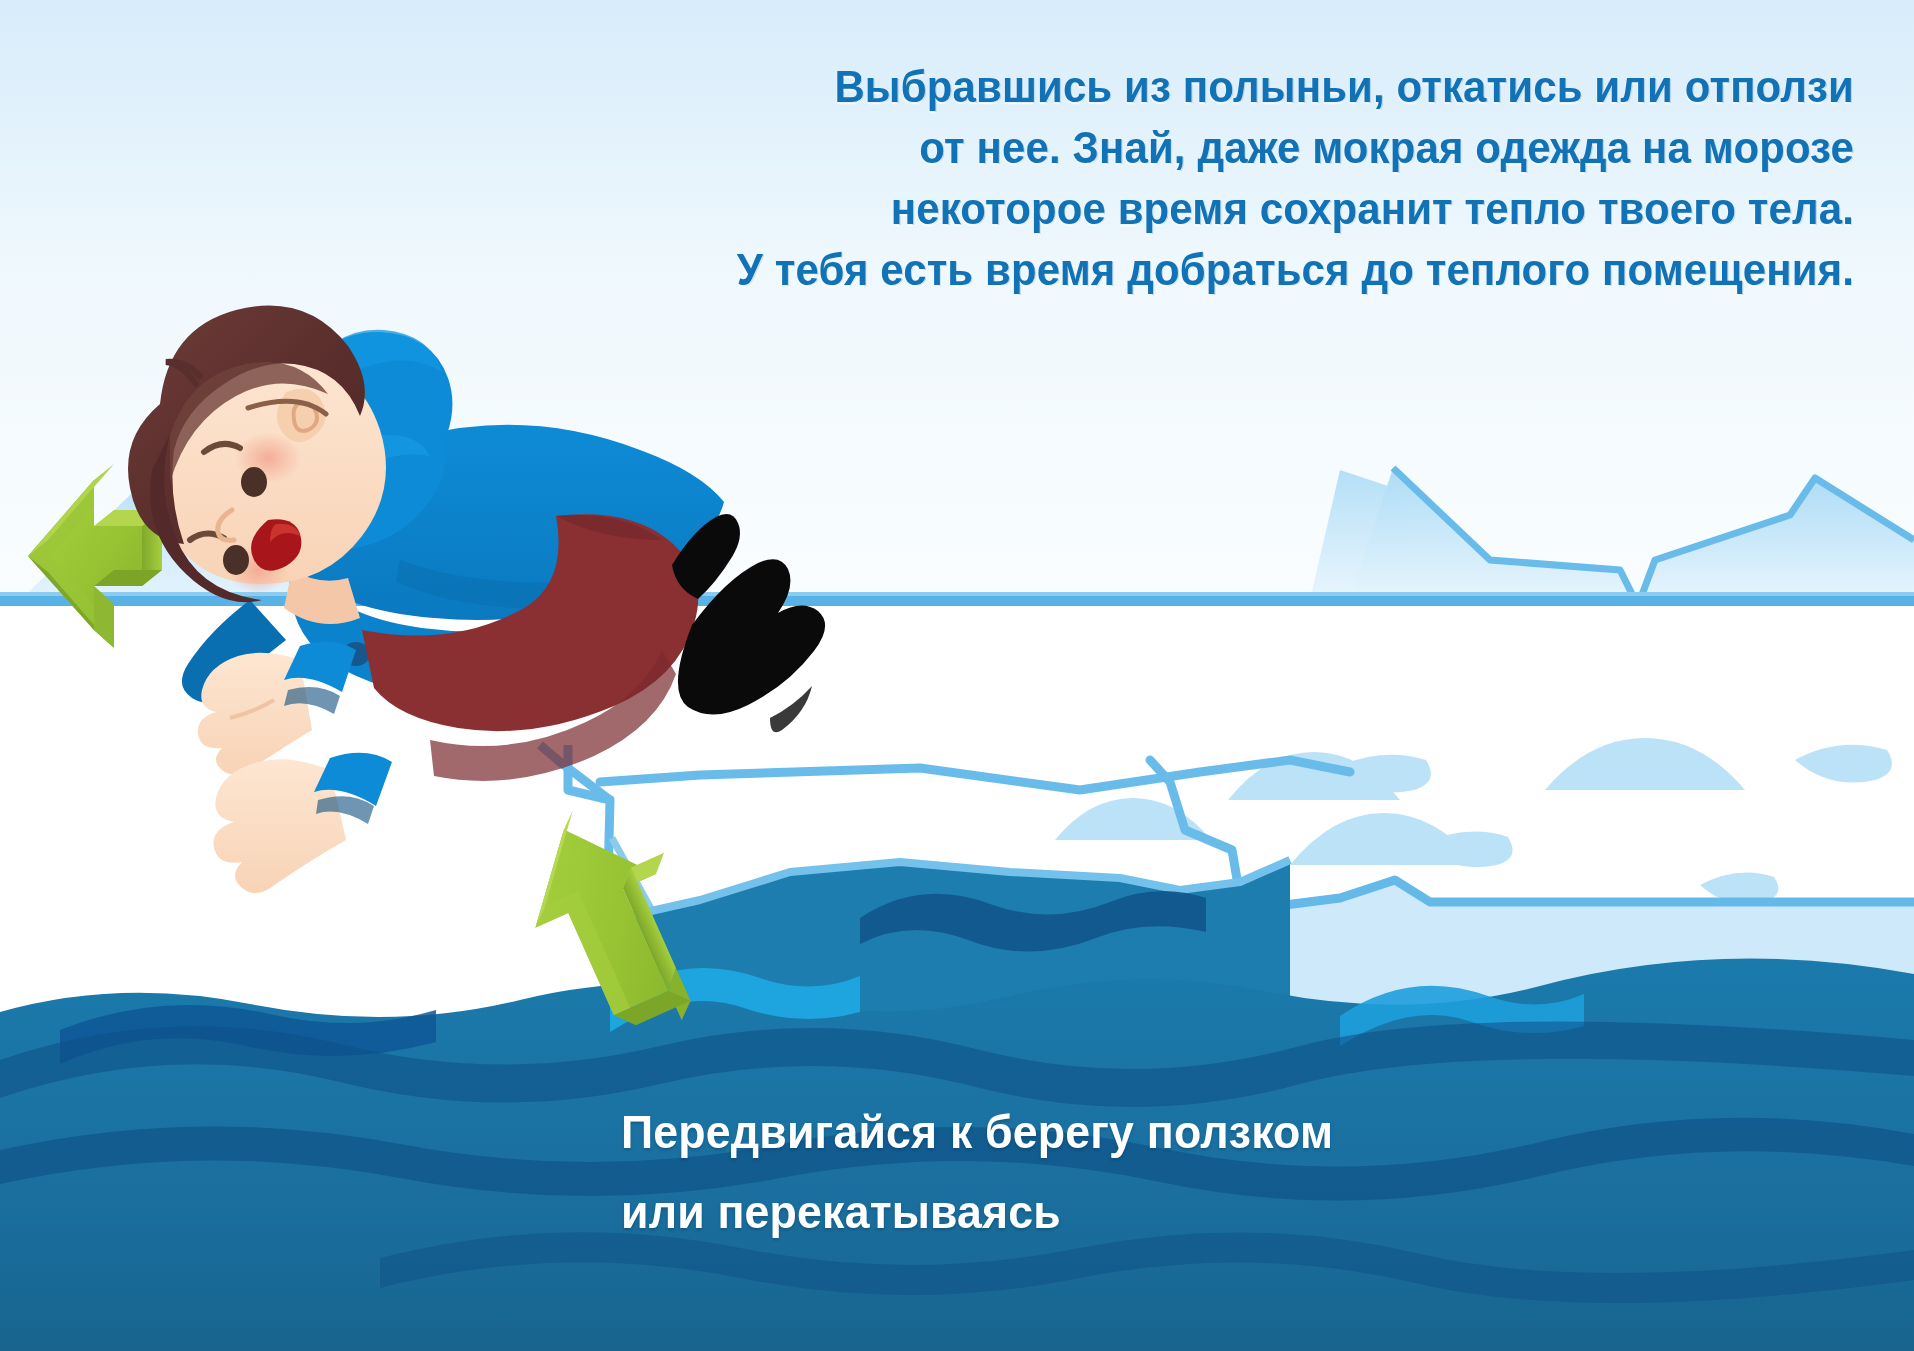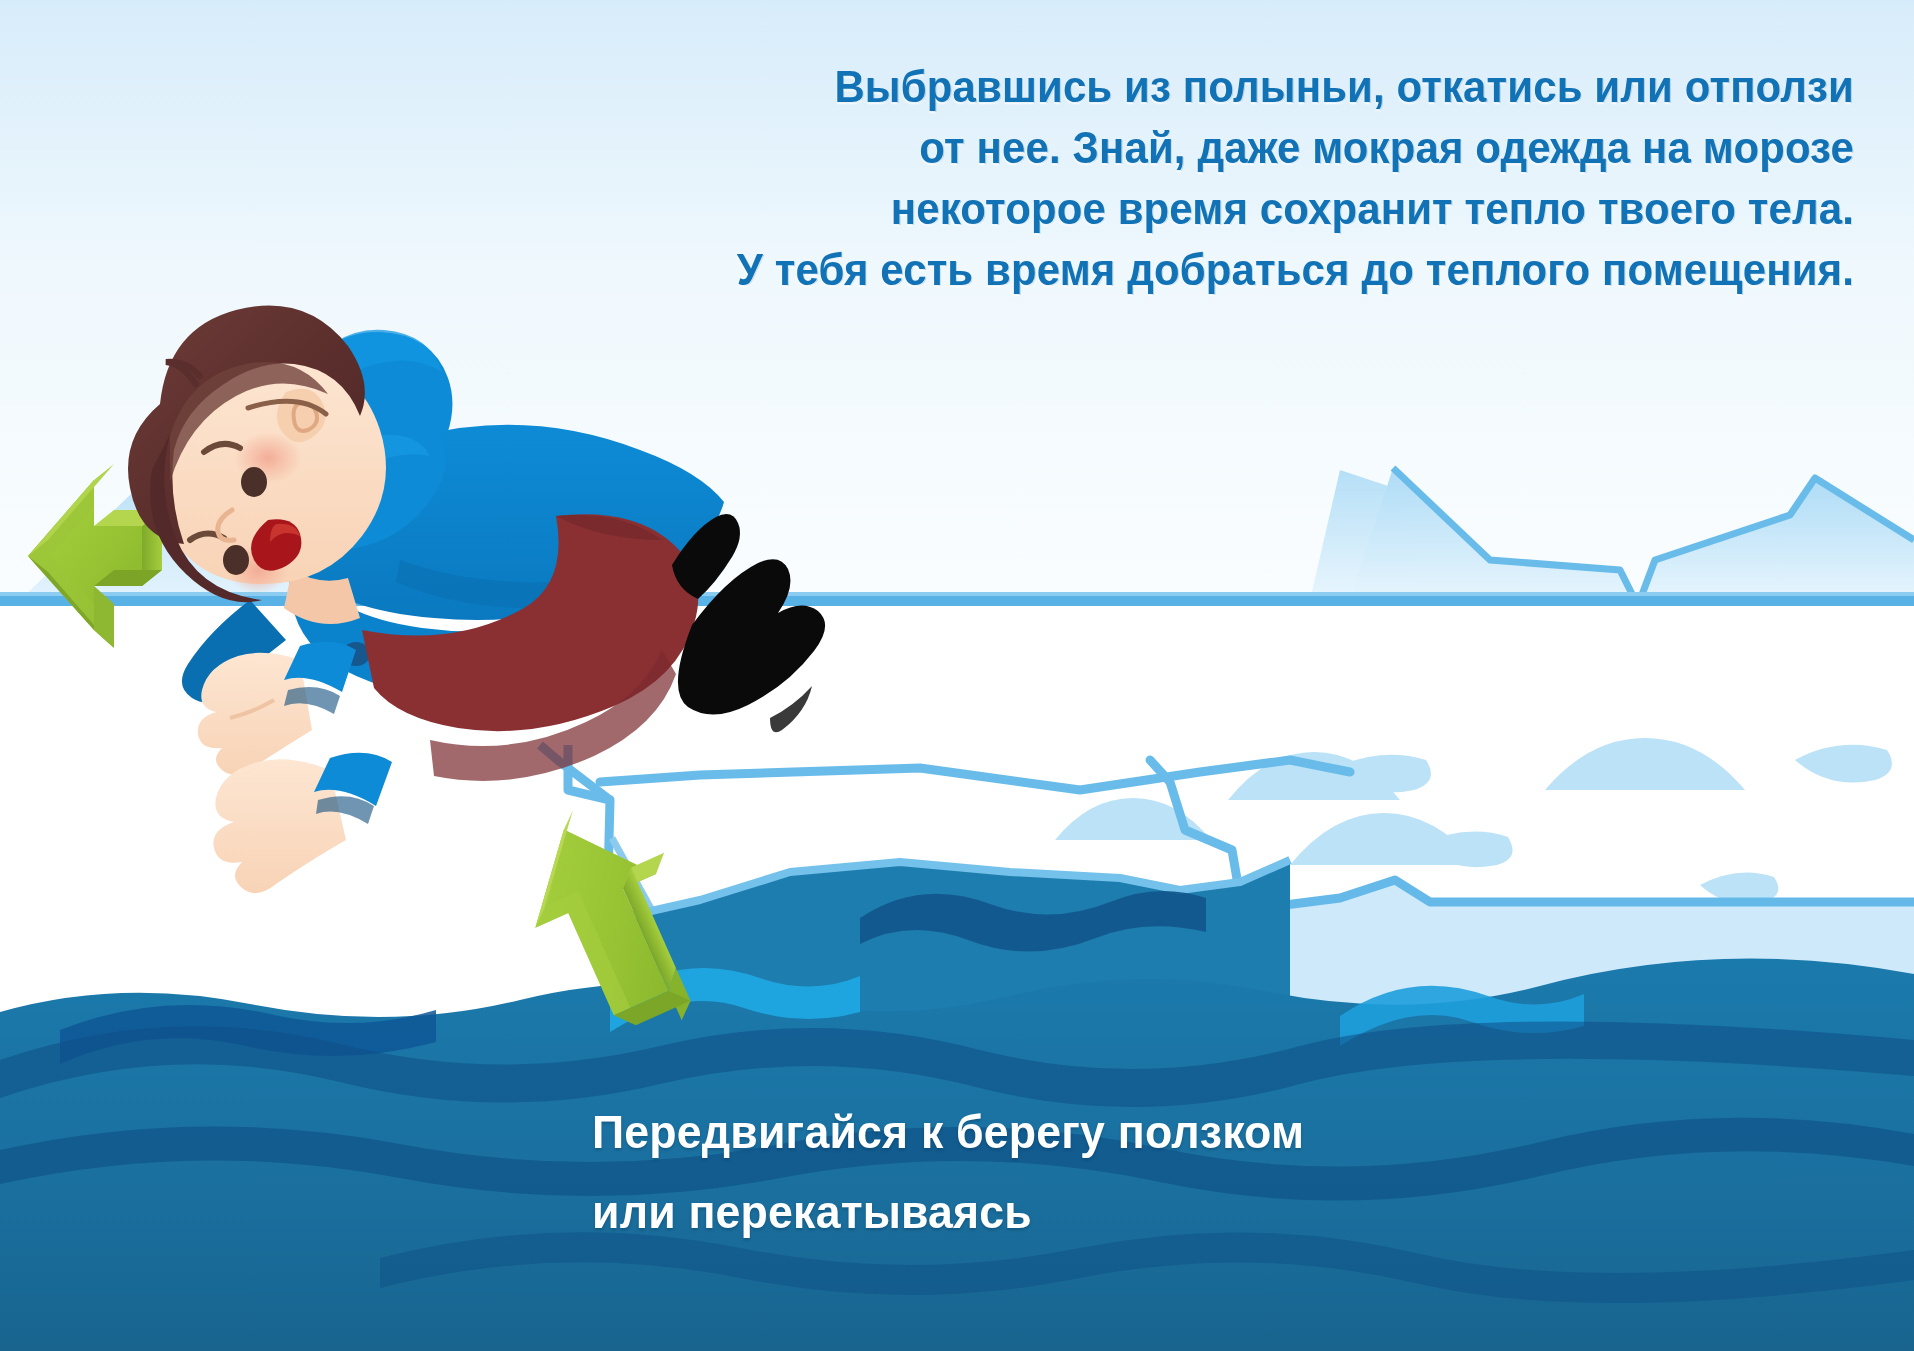--- a/index.html
+++ b/index.html
@@ -20,20 +20,21 @@
   #scene {
     position: absolute;
     inset: 0;
     width: 1914px;
     height: 1351px;
   }
   .txt-layer {
     position: absolute;
     inset: 0;
     pointer-events: none;
+    margin-left: 29px;
   }
   
   .top-text {
     position: absolute;
     right: 60px;
     top: 56px;
     width: 1360px;
     text-align: right;
     color: #1272B6;
     font-family: "Liberation Sans", sans-serif;

